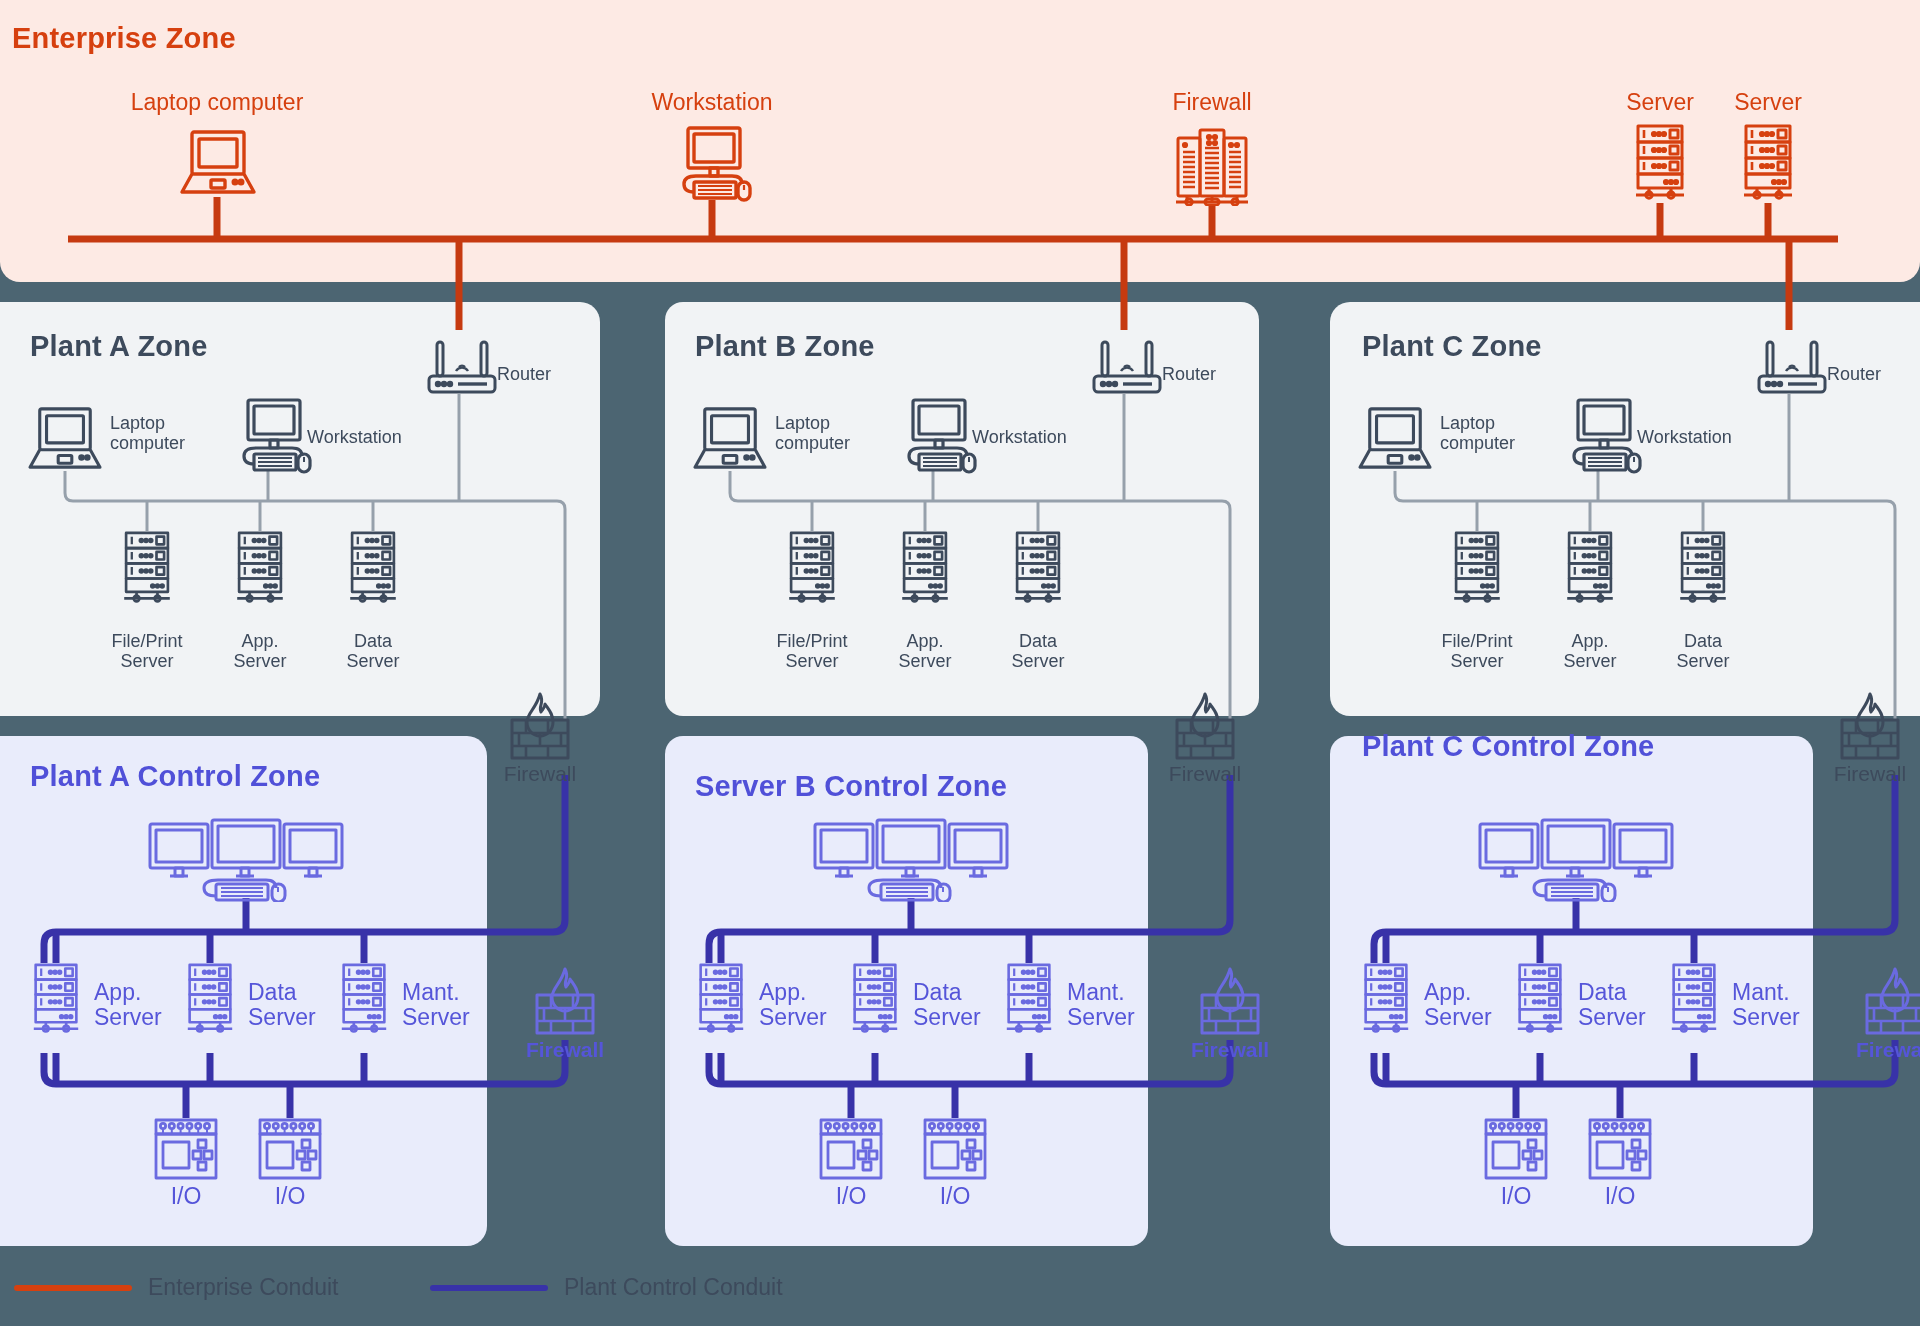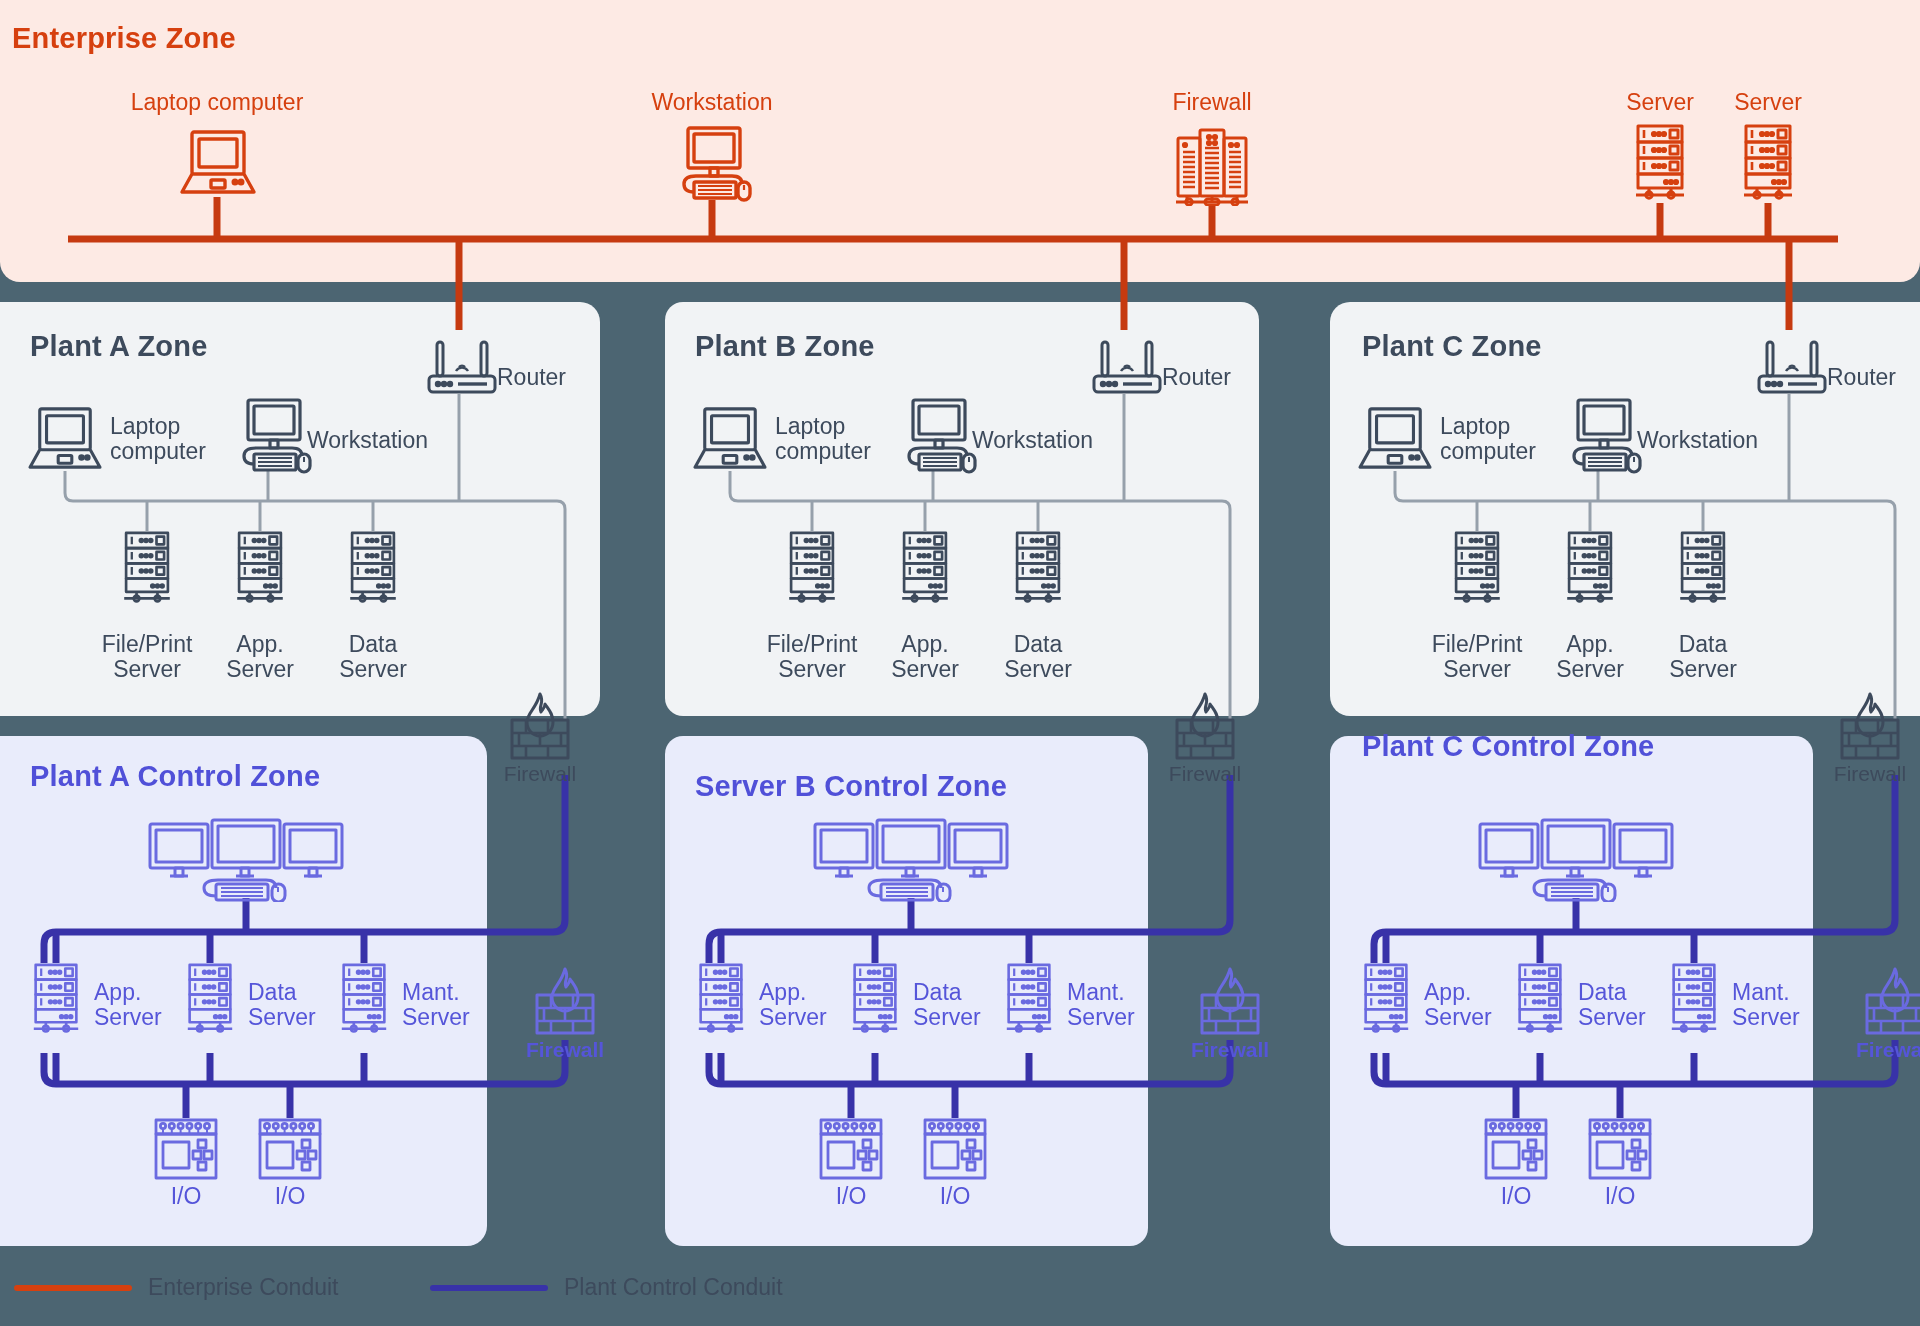--- a/index.html
+++ b/index.html
@@ -19,21 +19,21 @@
   .zone-plant{background:#f1f3f5;}
   .zone-ctrl{background:#e9ecfb;}
 
   .zone-title{position:absolute;font-weight:bold;letter-spacing:.2px;}
   .t-ent{color:#d6400f;font-size:29px;}
   .t-plant{color:#3d4a5c;font-size:29px;}
   .t-ctrl{color:#5050d8;font-size:29px;}
 
   .lbl{position:absolute;white-space:pre;line-height:1.1;}
   .lbl-ent{color:#d6400f;font-size:23px;text-align:center;}
-  .lbl-plant{color:#3d4a5c;font-size:23px;}
+  .lbl-plant{color:#3d4a5c;font-size:18px;}
   .lbl-ctrl{color:#5555d9;font-size:23px;}
   .lbl-fw-dark{color:#3d4a5c;font-size:21px;text-align:center;}
   .lbl-fw-blue{color:#5555d9;font-size:21px;font-weight:bold;text-align:center;}
   .center{text-align:center;}
 
   .ico{position:absolute;}
 
   
   .legend{position:absolute;left:0;bottom:0;width:1620px;height:56px;}
   .lg-item{position:absolute;display:flex;align-items:center;gap:16px;}

